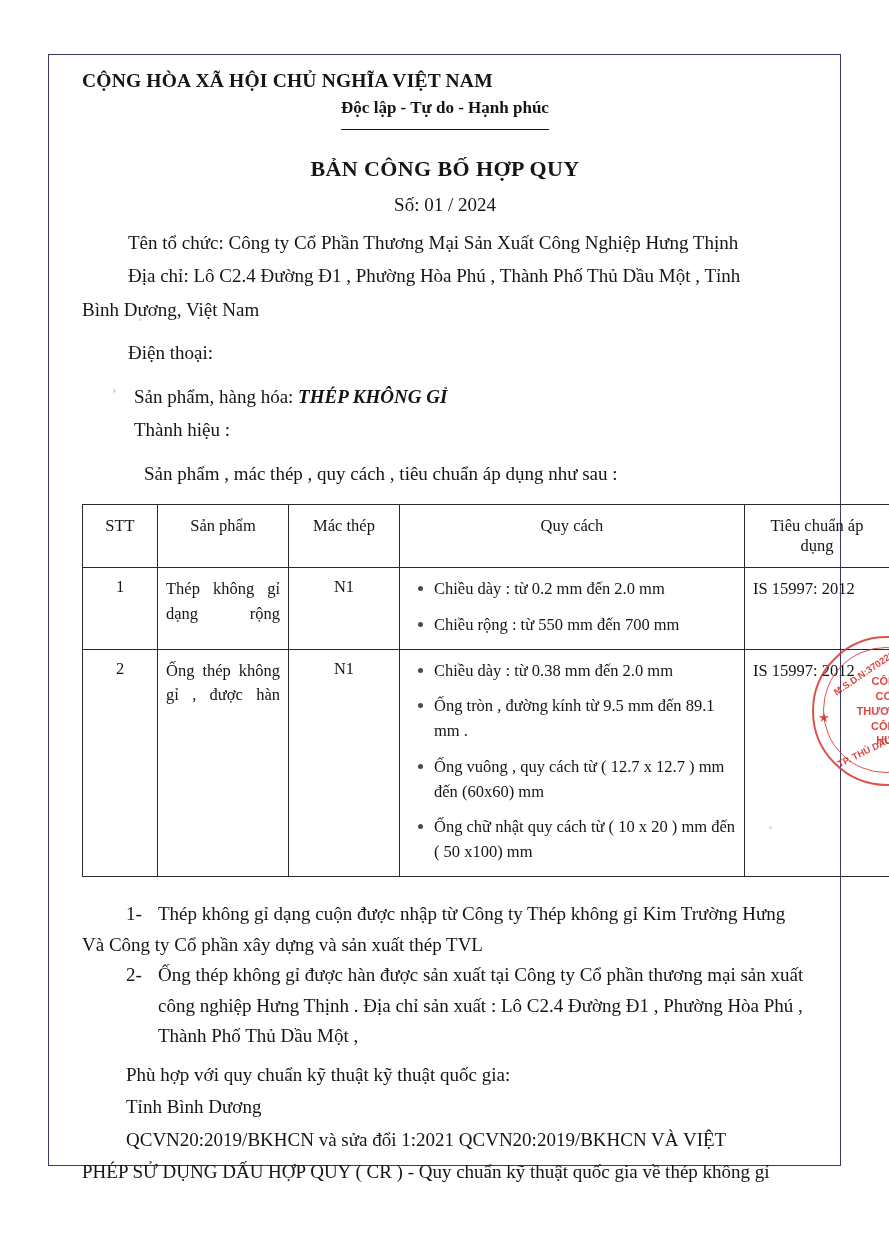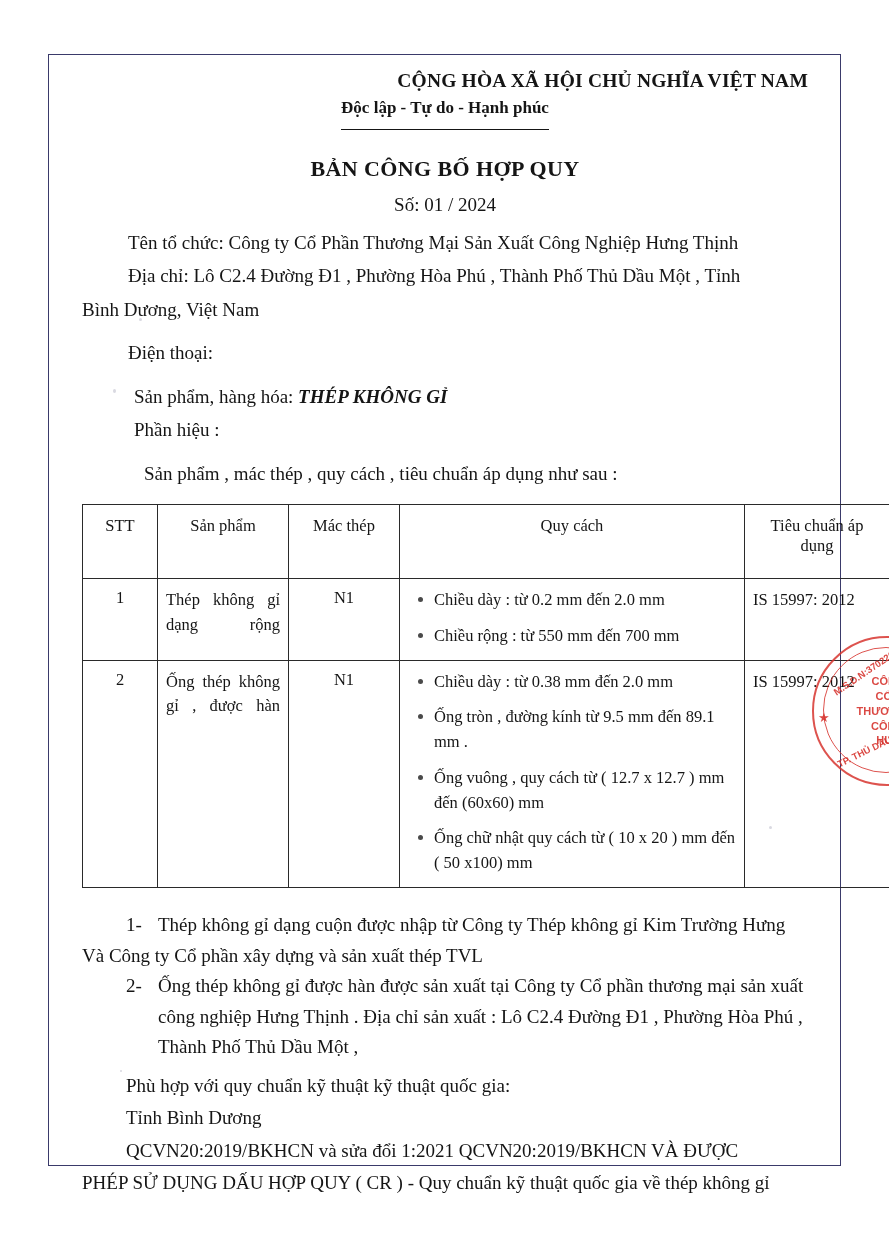--- a/index.html
+++ b/index.html
@@ -31,21 +31,21 @@
     position: absolute;
     left: 60px;
     top: 60px;
     width: 770px;
     box-sizing: border-box;
     padding: 0 22px;
   }
 
   
   .nation-title {
-    text-align: right;
+    text-align: left;
     font-weight: bold;
     font-size: 19.5px;
     letter-spacing: .2px;
     margin: 10px 0 0 0;
   }
   .nation-motto {
     text-align: center;
     font-weight: bold;
     font-size: 17px;
     margin: 6px 0 0 0;
@@ -92,21 +92,21 @@
     font-size: 16.5px;
   }
   table.spec th, table.spec td {
     border: 1px solid #2a2a2a;
     vertical-align: top;
     padding: 9px 8px;
     font-weight: normal;
   }
   table.spec thead th {
     padding-top: 11px;
-    padding-bottom: 22px;
+    padding-bottom: 11px;
     font-size: 16.5px;
   }
   .col-stt   { width: 58px;  text-align: center; }
   .col-prod  { width: 114px; }
   .col-grade { width: 94px;  text-align: center; }
   .col-spec  { width: 328px; }
   .col-std   { width: 128px; }
 
   td.stt   { text-align: center; }
   td.grade { text-align: center; }
@@ -244,21 +244,21 @@
   <div class="doc-number">Số: 01 / 2024</div>
 
   <div class="intro">
     <p class="indent-1">Tên tổ chức: Công ty Cổ Phần Thương Mại Sản Xuất Công Nghiệp Hưng Thịnh</p>
     <p class="indent-1">Địa chỉ: Lô C2.4 Đường Đ1 , Phường Hòa Phú , Thành Phố Thủ Dầu Một , Tỉnh</p>
     <p>Bình Dương, Việt Nam</p>
     <p class="indent-1 gap-top">Điện thoại:</p>
     <p class="indent-2 gap-top">
       <span>Sản phẩm, hàng hóa: </span><span class="b">THÉP KHÔNG GỈ</span>
     </p>
-    <p class="indent-2">Phần hiệu :</p>
+    <p class="indent-2">Thành hiệu :</p>
     <p class="indent-3 gap-top">Sản phẩm , mác thép , quy cách , tiêu chuẩn áp dụng như sau :</p>
   </div>
 
   <table class="spec">
     <thead>
       <tr>
         <th class="col-stt">STT</th>
         <th class="col-prod">Sản phẩm</th>
         <th class="col-grade">Mác thép</th>
         <th class="col-spec">Quy cách</th>
@@ -306,21 +306,21 @@
       <div class="note-num">2-</div>
       <div class="note-text">Ống thép không gỉ được hàn được sản xuất tại Công ty Cổ phần thương mại sản xuất</div>
     </div>
     <div class="note-cont2">công nghiệp Hưng Thịnh . Địa chỉ sản xuất : Lô C2.4 Đường Đ1 , Phường Hòa Phú ,</div>
     <div class="note-cont2">Thành Phố Thủ Dầu Một ,</div>
   </div>
 
   <div class="closing">
     <p class="note-cont">Phù hợp với quy chuẩn kỹ thuật kỹ thuật quốc gia:</p>
     <p class="note-cont">Tỉnh Bình Dương</p>
-    <p class="justify">QCVN20:2019/BKHCN và sửa đổi 1:2021  QCVN20:2019/BKHCN VÀ ĐƯỢC</p>
+    <p class="justify">QCVN20:2019/BKHCN và sửa đổi 1:2021  QCVN20:2019/BKHCN VÀ VIỆT</p>
     <p class="full">PHÉP SỬ DỤNG DẤU HỢP QUY ( CR ) -  Quy chuẩn kỹ thuật quốc gia về thép không gỉ</p>
   </div>
 
 </div>
 
 <div class="seal">
   <div class="ring-outer"></div>
   <div class="ring-inner"></div>
   <div class="arc-top">M.S.D.N:3702266</div>
   <div class="star">★</div>

